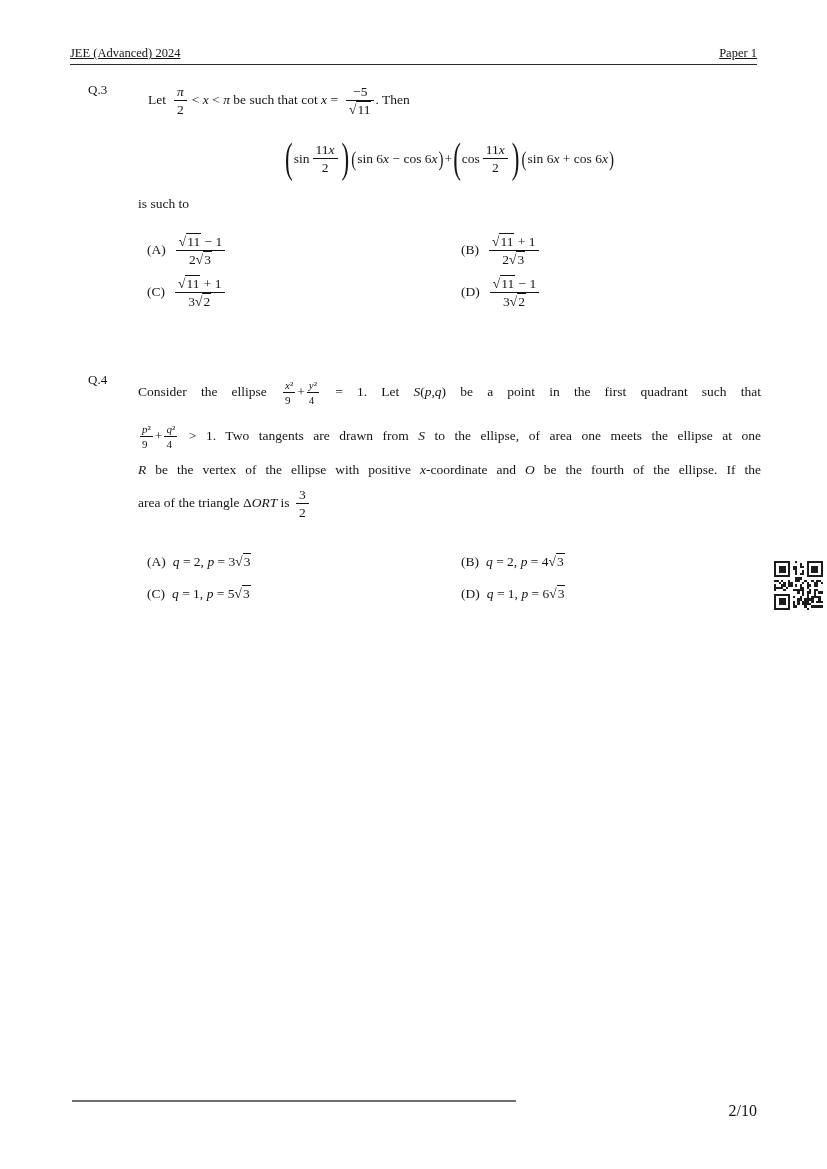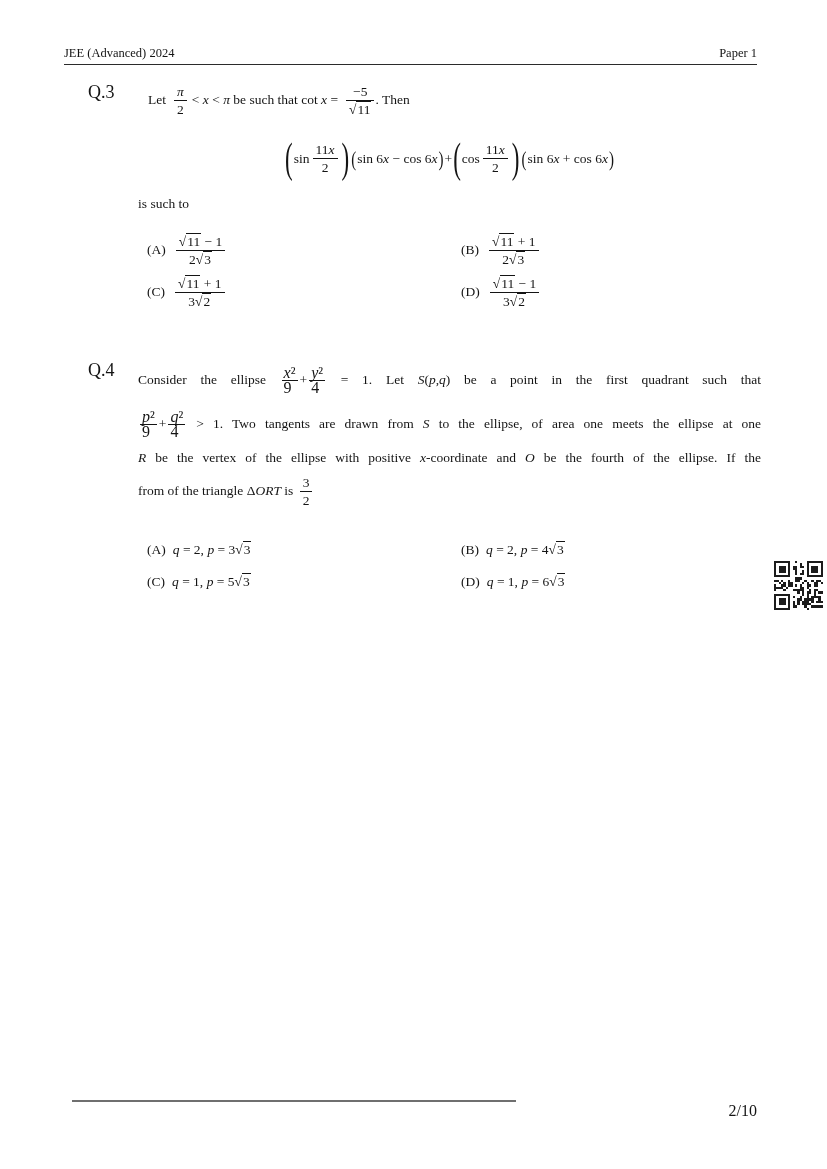--- a/index.html
+++ b/index.html
@@ -4,35 +4,35 @@
 <style>
   html,body{margin:0;padding:0;background:#e8e8e8;}
   #page{
     position:relative;width:827px;height:1169px;background:#ffffff;
     font-family:"Liberation Serif","DejaVu Serif",serif;color:#141414;
     font-size:13.5px;overflow:hidden;margin:0 auto;
   }
   i{font-style:italic;}
   
   .header{
-    position:absolute;left:64px;right:70px;top:46px;
+    position:absolute;left:70px;right:70px;top:46px;
     display:flex;justify-content:space-between;align-items:flex-end;
-    font-size:12.5px;border-bottom:1.4px solid #2b2b2b;padding-bottom:3px;
+    font-size:12.5px;border-bottom:1.4px solid #2b2b2b;padding-bottom:3px;text-decoration:underline;
   }
   
   .qblock{position:absolute;left:88px;right:66px;}
   .q3{top:80px;}
-  .q4{top:358px;}
-  .qlabel{position:absolute;left:0;top:2px;font-size:18px;}
+  .q4{top:370px;}
+  .qlabel{position:absolute;left:0;top:2px;font-size:13px;}
   .qcontent{margin-left:50px;}
   
   .frac{display:inline-block;text-align:center;vertical-align:middle;margin:0 3px;}
   .frac .num{display:block;border-bottom:1px solid #141414;padding:0 3px;line-height:17px;}
   .frac .den{display:block;padding:0 3px;line-height:17px;}
-  .inf .num,.inf .den{font-size:16px;line-height:14px;padding:0 2px;}
+  .inf .num,.inf .den{font-size:11px;line-height:14px;padding:0 2px;}
   .stline{line-height:24px;min-height:40px;display:flex;align-items:center;flex-wrap:wrap;margin-left:10px;}
   .stline > span{margin-right:5px;}
   .stline .tight{margin-left:-4px;}
   
   .sqrt{white-space:nowrap;}
   .sqrt .rad{border-top:1.2px solid #141414;padding:0 1px;}
   
   .equation{margin-top:18px;text-align:center;line-height:40px;white-space:nowrap;}
   .paren{display:inline-block;vertical-align:middle;font-weight:400;}
   .tall{font-size:23px;transform:scaleY(1.85);margin:0 1px;}
@@ -148,21 +148,21 @@
 
       <div class="jline">
         <span><i>R</i></span>
         <span>be the vertex of the ellipse with positive</span>
         <span><i>x</i></span><span>-coordinate and</span>
         <span><i>O</i></span>
         <span>be the fourth of the ellipse.  If the</span>
       </div>
 
       <div class="l5">
-        <span>from of the triangle</span>
+        <span>area of the triangle</span>
         <span>Δ<i>ORT</i></span>
         <span>is</span>
         <span class="frac"><span class="num">3</span><span class="den">2</span></span>
       </div>
 
       <div class="opts q4opts">
         <div class="opt optline">
           <span class="okey">(A)</span>
           <span><i>q</i> = 2,  <i>p</i> = 3</span>
             <span class="sqrt">√<span class="rad">3</span></span>

